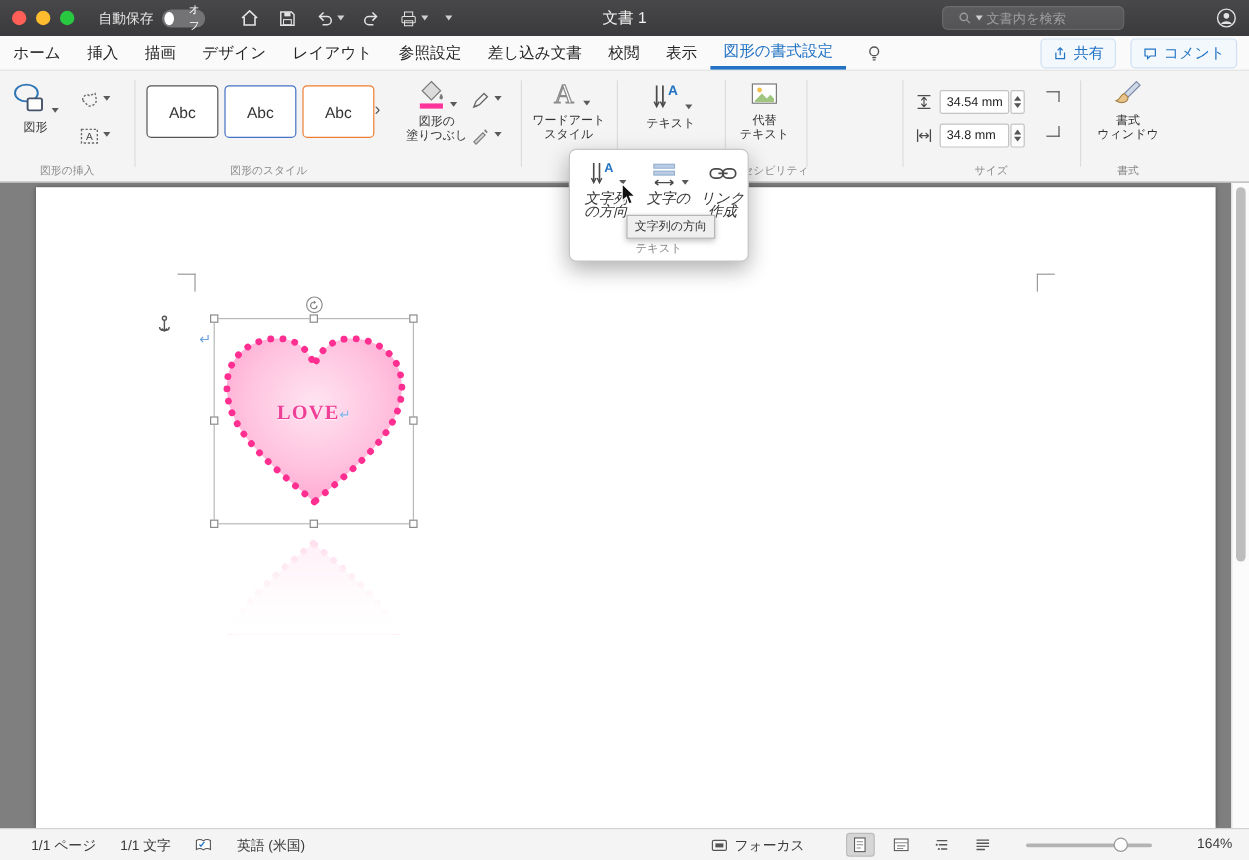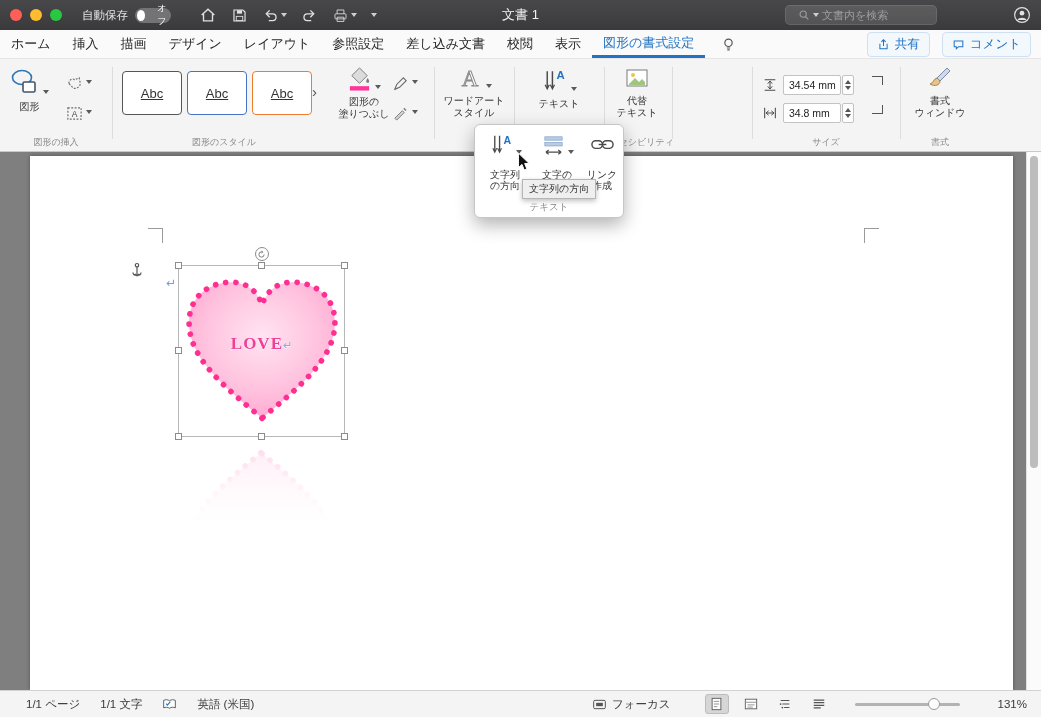--- a/index.html
+++ b/index.html
@@ -40,39 +40,39 @@
   .ribbon { position:absolute; top:59px; left:0; width:1041px; height:93px; background:#f5f4f5; border-bottom:1px solid #c9c9c9; z-index:20; }
   .rsep { position:absolute; top:8px; height:72px; width:1px; background:#dddcdd; }
   .rgroup { position:absolute; top:0; height:93px; }
   .glabel { position:absolute; bottom:3px; left:0; right:0; text-align:center; font-size:9px; color:#8a8a8a; white-space:nowrap; }
   .bigbtn { position:absolute; display:flex; flex-direction:column; align-items:center; cursor:default; }
   .bigbtn .lbl { font-size:10px; color:#333; line-height:12px; text-align:center; margin-top:4px; white-space:nowrap; }
   .ico-chev { display:flex; align-items:flex-end; gap:3px; }
   .chev { width:0; height:0; border-left:3px solid transparent; border-right:3px solid transparent; border-top:4px solid #5a5a5a; margin-bottom:3px; }
   .smallbtn { position:absolute; display:flex; align-items:center; gap:3px; }
   .gallery { position:absolute; left:8px; top:12px; display:flex; gap:5px; }
-  .gcell { width:60px; height:44px; background:#fff; border-radius:4px; display:flex; align-items:center; justify-content:center; font-size:13px; color:#333;text-decoration:underline; }
+  .gcell { width:60px; height:44px; background:#fff; border-radius:4px; display:flex; align-items:center; justify-content:center; font-size:13px; color:#333; }
   .gcell.c1 { border:1.5px solid #555; }
   .gcell.c2 { border:1.5px solid #4472c4; }
   .gcell.c3 { border:1.5px solid #ed7d31; }
   .gmore { position:absolute; left:198px; top:24px; font-size:15px; color:#555; }
   .sizerow { position:absolute; display:flex; align-items:center; gap:5px; }
   .sizebox { width:58px; height:20px; background:#fff; border:1px solid #c3c3c3; border-radius:2px; font-size:10.5px; color:#222;
     display:flex; align-items:center; padding-left:5px; }
   .spin { width:12px; height:20px; border:1px solid #c3c3c3; border-radius:2px; background:#fdfdfd; display:flex; flex-direction:column; align-items:center; justify-content:center; gap:2px; margin-left:-4px; }
   .spin .up { width:0;height:0;border-left:3px solid transparent;border-right:3px solid transparent;border-bottom:4px solid #555; }
   .spin .dn { width:0;height:0;border-left:3px solid transparent;border-right:3px solid transparent;border-top:4px solid #555; }
   .cornerA { width:11px; height:9px; border-top:1.5px solid #555; border-right:1.5px solid #555; }
   .cornerB { width:11px; height:9px; border-bottom:1.5px solid #555; border-right:1.5px solid #555; }
 
   
   .flyout { position:absolute; left:474px; top:124px; width:150px; height:94px; background:#ffffff;
     border:1px solid #c6c6c6; border-radius:6px; box-shadow:0 7px 18px rgba(0,0,0,0.30); z-index:40; }
   .fbtn { position:absolute; top:7px; display:flex; flex-direction:column; align-items:center; }
-  .fbtn .lbl { font-size:10px; line-height:11px; color:#333; text-align:center; margin-top:12px; white-space:nowrap; }
+  .fbtn .lbl { font-size:12px; line-height:11px; color:#333; text-align:center; margin-top:3px; white-space:nowrap;font-style:italic; }
   .fgroup { position:absolute; bottom:3px; left:0; right:0; text-align:center; font-size:9.5px; color:#8a8a8a; }
   .tooltip { position:absolute; left:47px; top:54px; background:#efefef; border:1px solid #b5b5b5;
     box-shadow:0 2px 5px rgba(0,0,0,0.25); font-size:10px; color:#333; padding:2px 6px; white-space:nowrap; z-index:45; }
   .cursor { position:absolute; left:517px; top:152px; z-index:100; }
 
   
   .docarea { position:absolute; top:152px; left:0; width:1041px; height:538px; background:#7f7f7f; overflow:hidden; }
   .page { position:absolute; left:30px; top:4px; width:983px; height:534px; background:#fff; box-shadow:0 0 4px rgba(0,0,0,0.35); }
   .cropL { position:absolute; left:118px; top:72px; width:15px; height:15px; border-top:1px solid #9b9b9b; border-right:1px solid #9b9b9b; }
   .cropR { position:absolute; left:834px; top:72px; width:15px; height:15px; border-top:1px solid #9b9b9b; border-left:1px solid #9b9b9b; }
@@ -518,15 +518,15 @@
         </svg>
     </span>
     <span class="viewbtn" style="margin-right:14px;">
       <svg width="14" height="14" viewBox="0 0 16 16">
           <path d="M2 3.5 H14 M2 6.5 H14 M2 9.5 H14 M2 12.5 H10" stroke="#555" stroke-width="1.3"></path>
         </svg>
     </span>
     <span class="zoomtrack">
       <span class="zoomknob"></span>
     </span>
-    <span class="sb-item" style="margin-left:28px;">131%</span>
+    <span class="sb-item" style="margin-left:28px;">164%</span>
   </div>
 </footer>
 
 </body></html>

